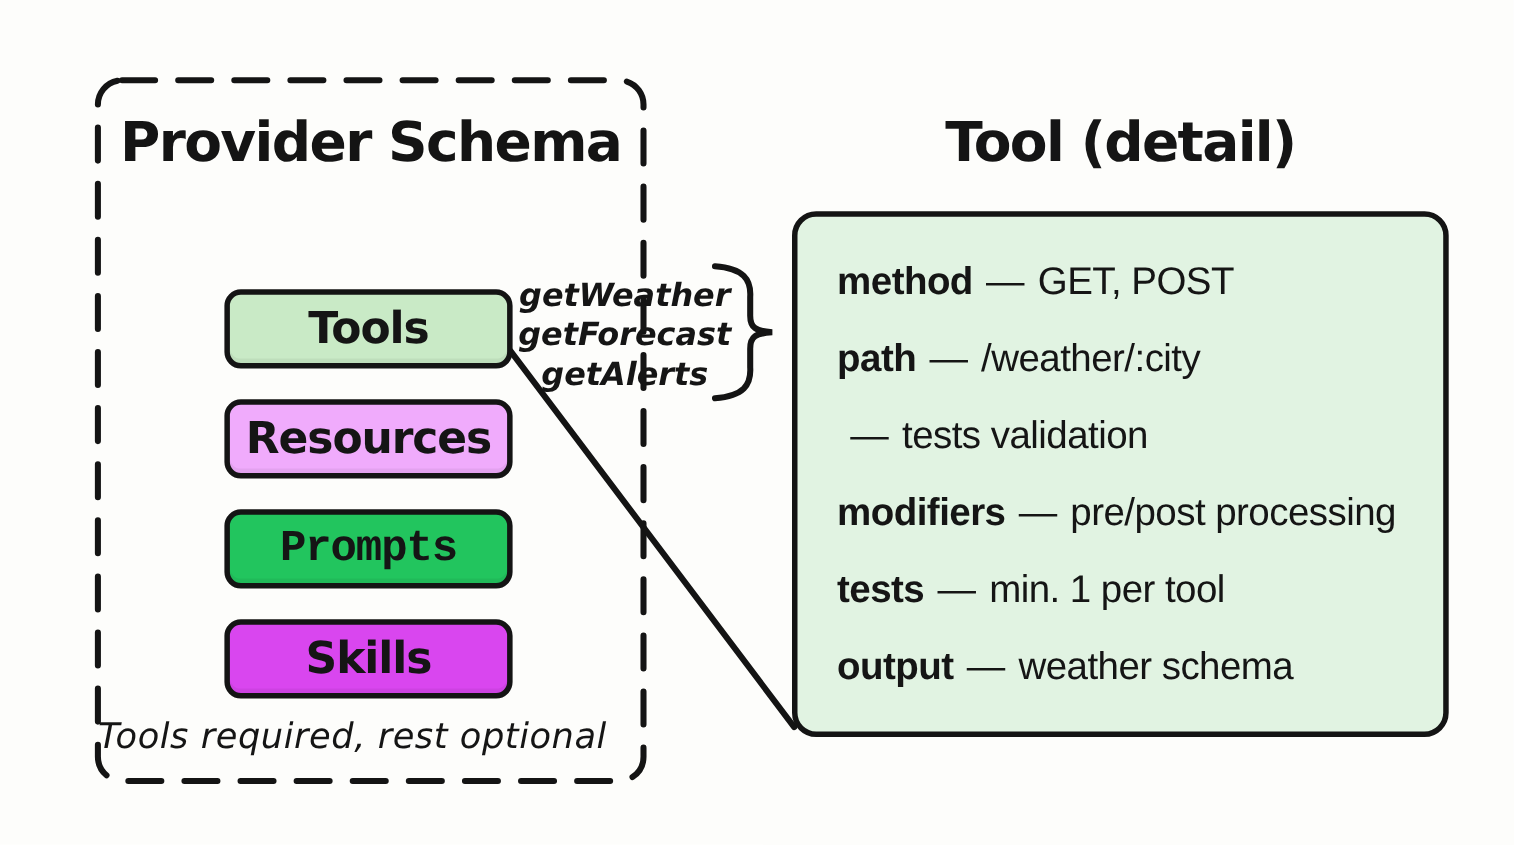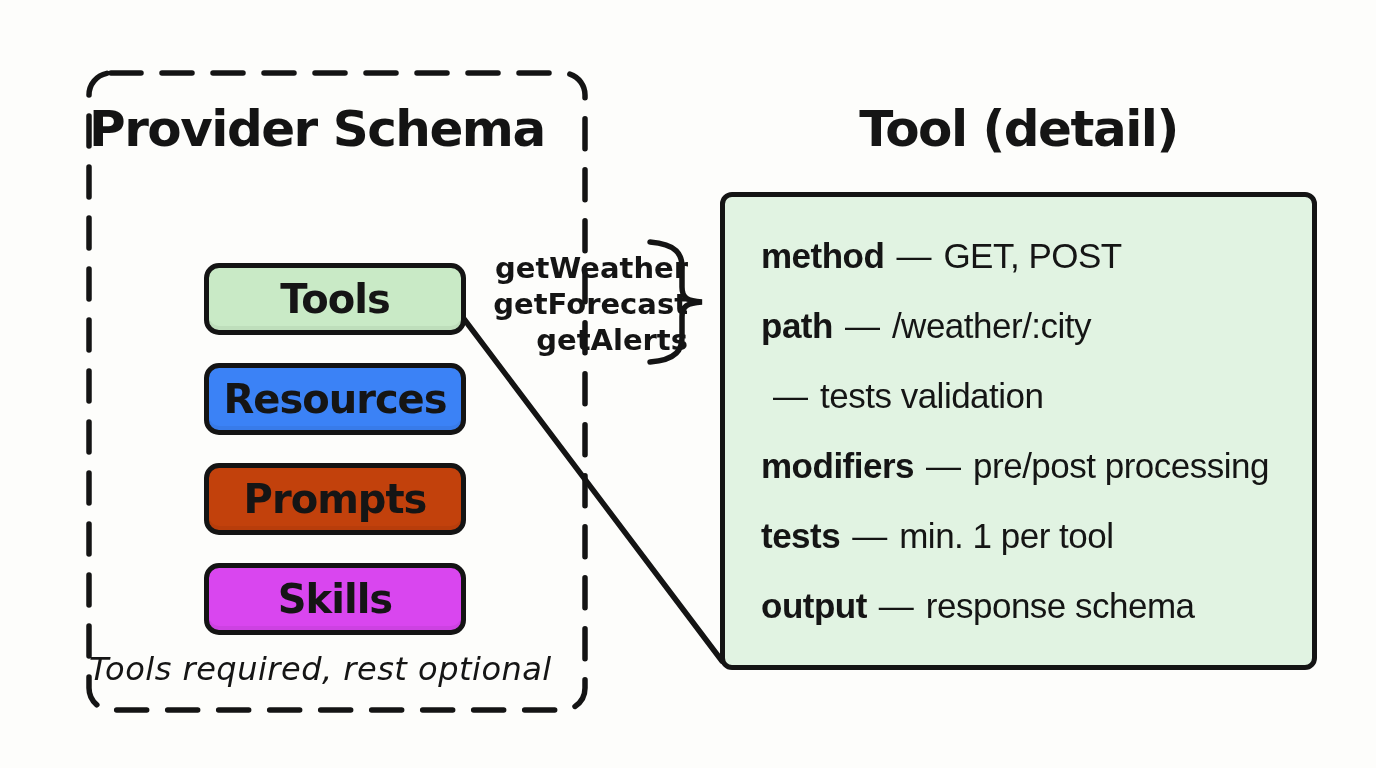--- a/index.html
+++ b/index.html
@@ -17,20 +17,21 @@
     position: absolute; left: 0; top: 0;
     width: 1376px; height: 768px;
     z-index: 1;
   }
 
   .abs { position: absolute; z-index: 2; }
 
   
   .ps-title {
     left: 89px; top: 100px; width: 496px;
+    text-align: center;
     font-size: 50px; font-weight: 800; letter-spacing: -1.5px;
     color: #141414;
   }
   .ps-subtitle {
     left: 89px; top: 174px; width: 496px;
     text-align: center;
     font-size: 35px; font-weight: 500; letter-spacing: -0.5px;
   }
   .ps-boxes {
     left: 204px; top: 263px; width: 262px;
@@ -46,38 +47,38 @@
   }
   .ps-footnote {
     left: 89px; top: 650px; width: 496px;
     text-align: left;
     font-style: italic;
     font-size: 32px; font-weight: 500; letter-spacing: 0.5px;
   }
 
   
   .annos {
-    left: 488px; top: 250px; width: 200px;
+    left: 468px; top: 250px; width: 200px;
     display: flex; flex-direction: column;
-    text-align: right;
-    font-weight: 600;
+    text-align: center;
+    font-style: italic; font-weight: 600;
     font-size: 29px; line-height: 36px;
     letter-spacing: 0px;
   }
 
   
   .td-title {
     left: 720px; top: 100px; width: 597px;
     text-align: center;
     font-size: 50px; font-weight: 800; letter-spacing: -1.5px;
   }
   .td-panel {
     left: 720px; top: 192px; width: 597px; height: 478px;
     border: 5px solid #141414;
-    border-radius: 12px;
+    border-radius: 22px;
     z-index: 2;
     text-align: center;
   }
   .td-items {
     position: absolute; left: 36px; top: 24px; right: 14px;
     display: flex; flex-direction: column;
   }
   .td-item {
     height: 70px;
     display: flex; align-items: center;
@@ -106,24 +107,24 @@
              C 683 350, 676 360, 650 362" stroke="#141414" stroke-width="5.5" stroke-linecap="round"></path>
   </svg>
 
   <div class="abs ps-title">Provider Schema</div>
 
 
   <div class="abs ps-boxes">
     <div class="ps-box" style="background-color: rgb(201, 234, 198);">
       <span>Tools</span>
     </div>
-    <div class="ps-box" style="background-color: #3b82f6;">
+    <div class="ps-box" style="background-color: #f0abfc;">
       <span>Resources</span>
     </div>
-    <div class="ps-box" style="background-color: #c2410c;">
+    <div class="ps-box" style="background-color: #22c55e; font-family: Liberation Mono, monospace;">
       <span>Prompts</span>
     </div>
     <div class="ps-box" style="background-color: #d946ef;">
       <span>Skills</span>
     </div>
   </div>
 
   <div class="abs ps-footnote">Tools required, rest optional</div>
 
   <div class="abs annos">
@@ -162,19 +163,19 @@
 
       <div class="td-item">
         <span class="lbl">tests</span>
         <span class="sep">—</span>
         <span class="dsc">min. 1 per tool</span>
       </div>
 
       <div class="td-item">
         <span class="lbl">output</span>
         <span class="sep">—</span>
-        <span class="dsc">response schema</span>
+        <span class="dsc">weather schema</span>
       </div>
 
     </div>
   </div>
 
 </div>
 
 </body></html>

